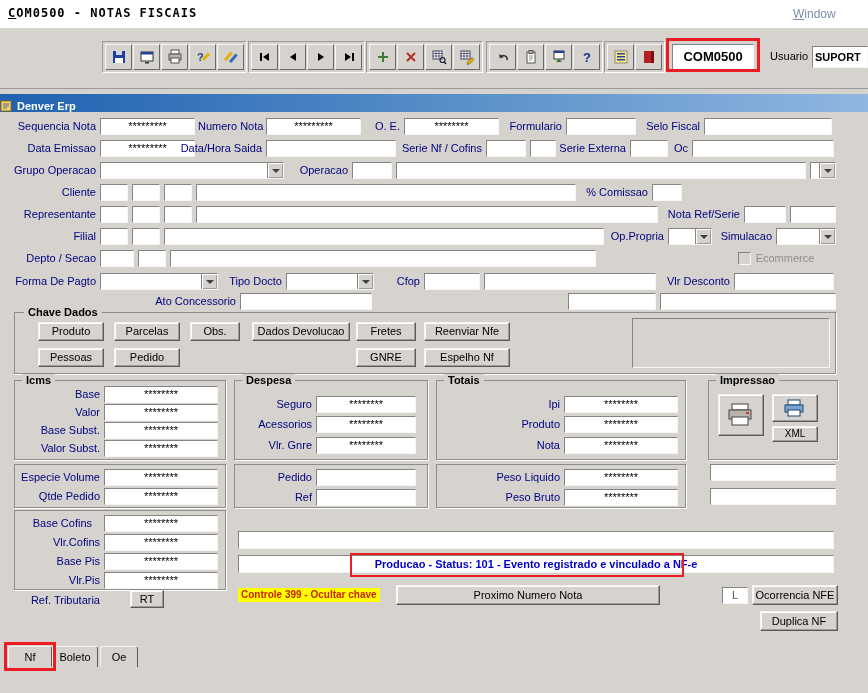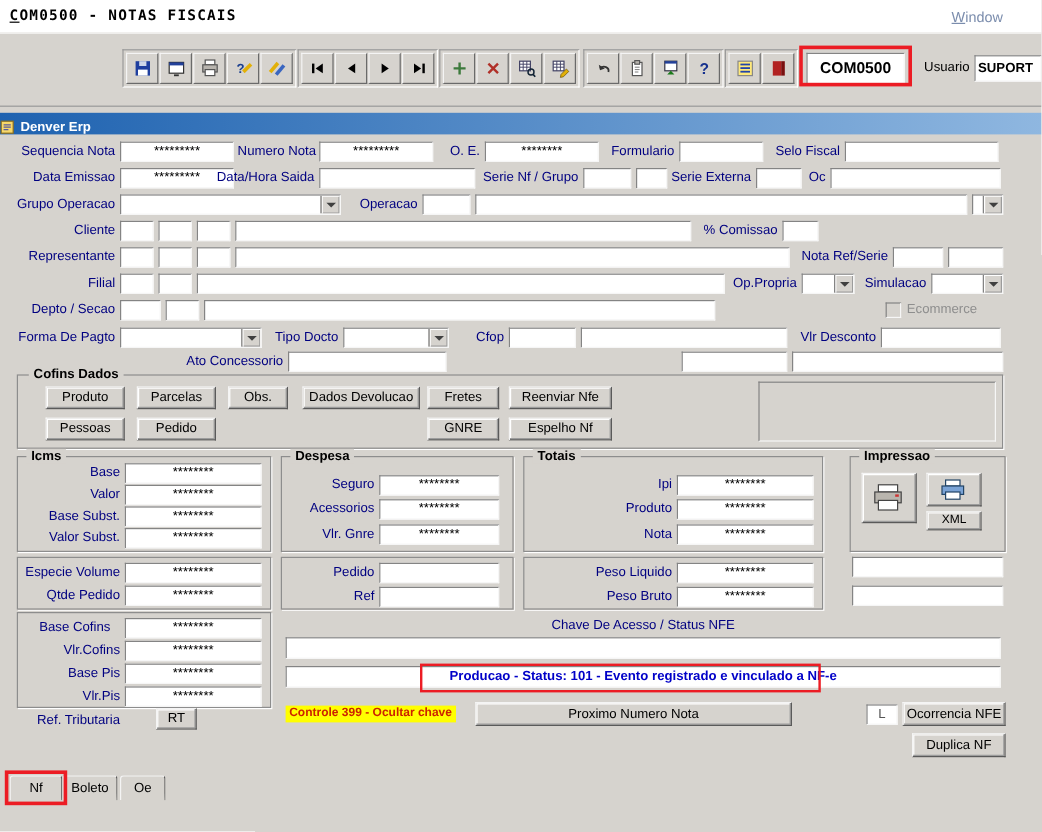--- a/index.html
+++ b/index.html
@@ -209,21 +209,21 @@
   <div class="fld center" style="left:404px;top:118px;width:95px">********</div>
   <div class="lbl" style="left:504px;top:118px;width:58px">Formulario</div>
   <div class="fld" style="left:566px;top:118px;width:70px"></div>
   <div class="lbl" style="left:640px;top:118px;width:60px">Selo Fiscal</div>
   <div class="fld" style="left:704px;top:118px;width:128px"></div>
 
   <div class="lbl" style="left:8px;top:140px;width:88px">Data Emissao</div>
   <div class="fld center" style="left:100px;top:140px;width:95px">*********</div>
   <div class="lbl" style="left:180px;top:140px;width:82px">Data/Hora Saida</div>
   <div class="fld" style="left:266px;top:140px;width:130px"></div>
-  <div class="lbl" style="left:398px;top:140px;width:84px">Serie Nf / Grupo</div>
+  <div class="lbl" style="left:398px;top:140px;width:84px">Serie Nf / Cofins</div>
   <div class="fld" style="left:486px;top:140px;width:40px"></div>
   <div class="fld" style="left:530px;top:140px;width:26px"></div>
   <div class="lbl" style="left:558px;top:140px;width:68px">Serie Externa</div>
   <div class="fld" style="left:630px;top:140px;width:38px"></div>
   <div class="lbl" style="left:670px;top:140px;width:18px">Oc</div>
   <div class="fld" style="left:692px;top:140px;width:142px"></div>
 
   <div class="lbl" style="left:8px;top:162px;width:88px">Grupo Operacao</div>
   <div class="combo" style="left:100px;top:162px;width:184px">
       <span class="arrow"></span>
@@ -285,21 +285,21 @@
   <div class="fld" style="left:484px;top:273px;width:172px"></div>
   <div class="lbl" style="left:660px;top:273px;width:70px">Vlr Desconto</div>
   <div class="fld" style="left:734px;top:273px;width:100px"></div>
 
   <div class="lbl" style="left:150px;top:293px;width:86px">Ato Concessorio</div>
   <div class="fld" style="left:240px;top:293px;width:132px"></div>
   <div class="fld" style="left:568px;top:293px;width:88px"></div>
   <div class="fld" style="left:660px;top:293px;width:176px"></div>
 
   <div class="grp" style="left:14px;top:312px;width:822px;height:62px"></div>
-  <div class="grptitle" style="left:24px;top:306px">Cofins Dados</div>
+  <div class="grptitle" style="left:24px;top:306px">Chave Dados</div>
   <div class="btn" style="left:38px;top:322px;width:66px;height:19px;line-height:17px">Produto</div>
   <div class="btn" style="left:114px;top:322px;width:66px;height:19px;line-height:17px">Parcelas</div>
   <div class="btn" style="left:190px;top:322px;width:50px;height:19px;line-height:17px">Obs.</div>
   <div class="btn" style="left:252px;top:322px;width:98px;height:19px;line-height:17px">Dados Devolucao</div>
   <div class="btn" style="left:356px;top:322px;width:60px;height:19px;line-height:17px">Fretes</div>
   <div class="btn" style="left:424px;top:322px;width:86px;height:19px;line-height:17px">Reenviar Nfe</div>
   <div class="btn" style="left:38px;top:348px;width:66px;height:19px;line-height:17px">Pessoas</div>
   <div class="btn" style="left:114px;top:348px;width:66px;height:19px;line-height:17px">Pedido</div>
   <div class="btn" style="left:356px;top:348px;width:60px;height:19px;line-height:17px">GNRE</div>
   <div class="btn" style="left:424px;top:348px;width:86px;height:19px;line-height:17px">Espelho Nf</div>
@@ -377,21 +377,20 @@
       <svg width="24" height="18">
         <rect x="5" y="1" width="12" height="5" fill="#fff" stroke="#246"></rect>
         <rect x="2" y="6" width="18" height="7" fill="#7aa3d6" stroke="#246"></rect>
         <rect x="5" y="11" width="12" height="6" fill="#fff" stroke="#246"></rect>
       </svg>
     </div>
   <div class="btn" style="left:772px;top:426px;width:46px;height:16px;line-height:14px;font-size:10px">XML</div>
   <div class="fld" style="left:710px;top:464px;width:126px"></div>
   <div class="fld" style="left:710px;top:488px;width:126px"></div>
 
-  <div id="chave-title">Chave De Acesso / Status NFE</div>
   <div class="fld" style="left:238px;top:531px;width:596px;height:18px"></div>
   <div class="fld" style="left:238px;top:555px;width:596px;height:18px;line-height:16px">
       <span id="status-text">Producao - Status: 101 - Evento registrado e vinculado a NF-e</span>
     </div>
   <div class="redbox thin" style="left:350px;top:553px;width:334px;height:24px"></div>
 
   <div id="controle-note">Controle 399 - Ocultar chave</div>
   <div class="btn" style="left:396px;top:585px;width:264px;height:20px;line-height:18px">Proximo Numero Nota</div>
   <div class="fld center" style="left:722px;top:587px;width:26px;color:#555">L</div>
   <div class="btn" style="left:752px;top:585px;width:86px;height:20px;line-height:18px">Ocorrencia NFE</div>

